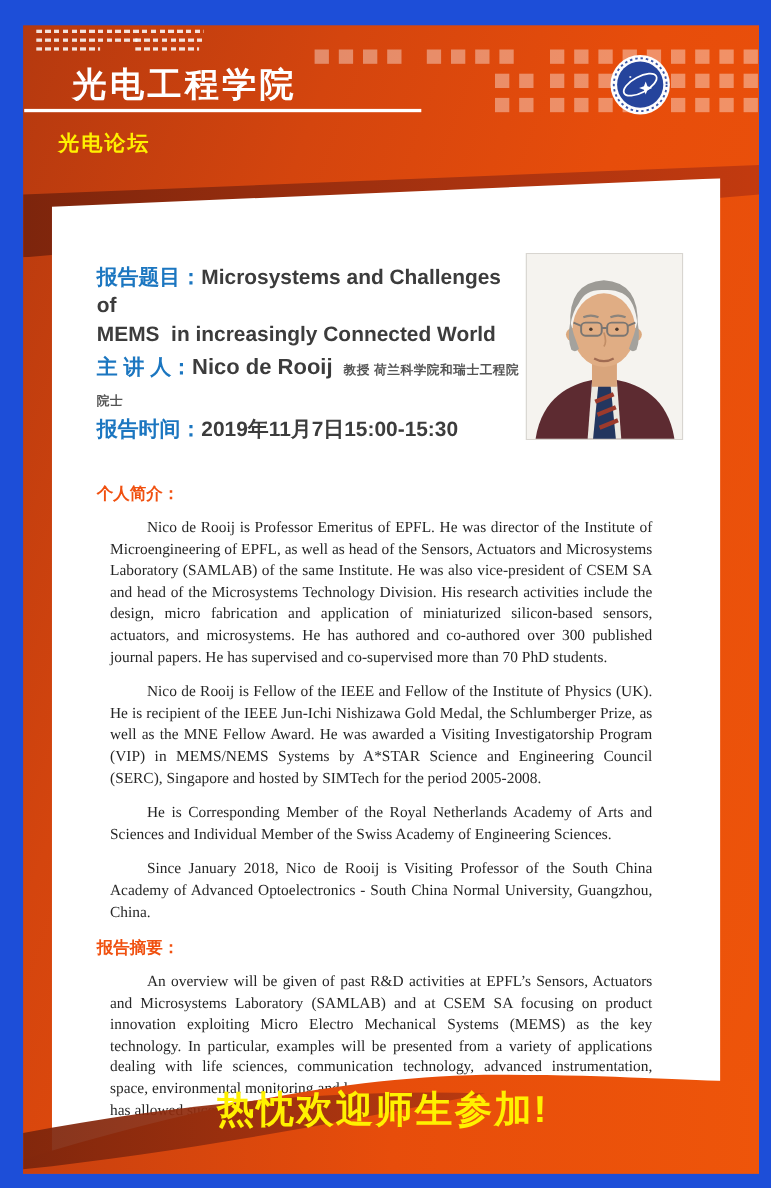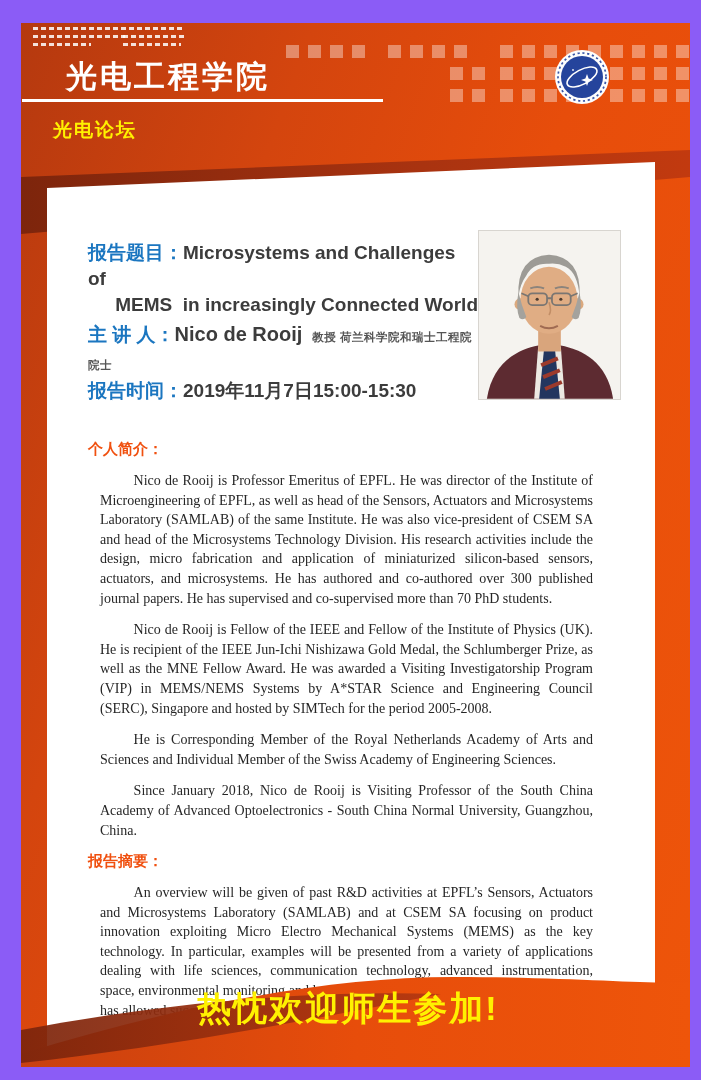--- a/index.html
+++ b/index.html
@@ -1,16 +1,16 @@
 <!DOCTYPE html>
 <html><head>
 <meta charset="utf-8">
 <style>
   html,body { margin:0; padding:0; background:#ffffff; }
-  .poster { position:relative; width:701px; height:1080px; background:#8b5cf6; overflow:hidden;
+  .poster { position:relative; width:701px; height:1080px; background:#1d4ed8; overflow:hidden;
             font-family:"Liberation Sans", sans-serif; }
 
   
   .bg { position:absolute; left:21px; top:23px; width:669px; height:1044px; z-index:1;
         background:linear-gradient(110deg,#b5390f 0%,#d4450e 28%,#e74d0b 55%,#ee550a 100%); }
 
   
   .micro { position:absolute; height:3px; z-index:2;
            background:repeating-linear-gradient(90deg,rgba(255,255,255,.85) 0 5px,transparent 5px 8px); }
 
@@ -30,21 +30,21 @@
            background:linear-gradient(90deg,#7d250c,#a93310 60%,#c23a0f);
            clip-path:polygon(0 32%,100% 0,100% 32%,0 100%); }
 
   
   .card { position:absolute; left:47px; top:158px; width:608px; height:906px; background:#ffffff; z-index:3;
           clip-path:polygon(0 30px,100% 4px,100% 100%,0 100%); }
   .card-content { position:absolute; left:41px; top:82px; width:517px; }
 
   .info-line { font-size:19px; font-weight:bold; color:#3c3c3c; line-height:26px; }
   .info-label { color:#1b76c0; }
-  .title-line2 { white-space:pre-wrap; margin-bottom:3px;text-align:right; }
+  .title-line2 { white-space:pre-wrap; margin-bottom:3px; }
   .speaker-name { font-size:20px; }
   .speaker-title { font-size:11.5px; color:#555555; margin-left:10px; letter-spacing:.5px; }
 
   .photo { position:absolute; left:431px; top:72px; width:143px; height:170px;
            border:1px solid #d8d5d0; box-sizing:border-box; background:#f5f3ef; }
 
   .section-heading { font-size:15px; font-weight:bold; color:#f0500f; }
   .bio-heading { margin-top:36px; margin-bottom:7px; }
   .abstract-heading { margin-top:3px; margin-bottom:5px; }
   .body-par { font-family:"Liberation Serif", serif; font-size:14px; line-height:19.6px;

